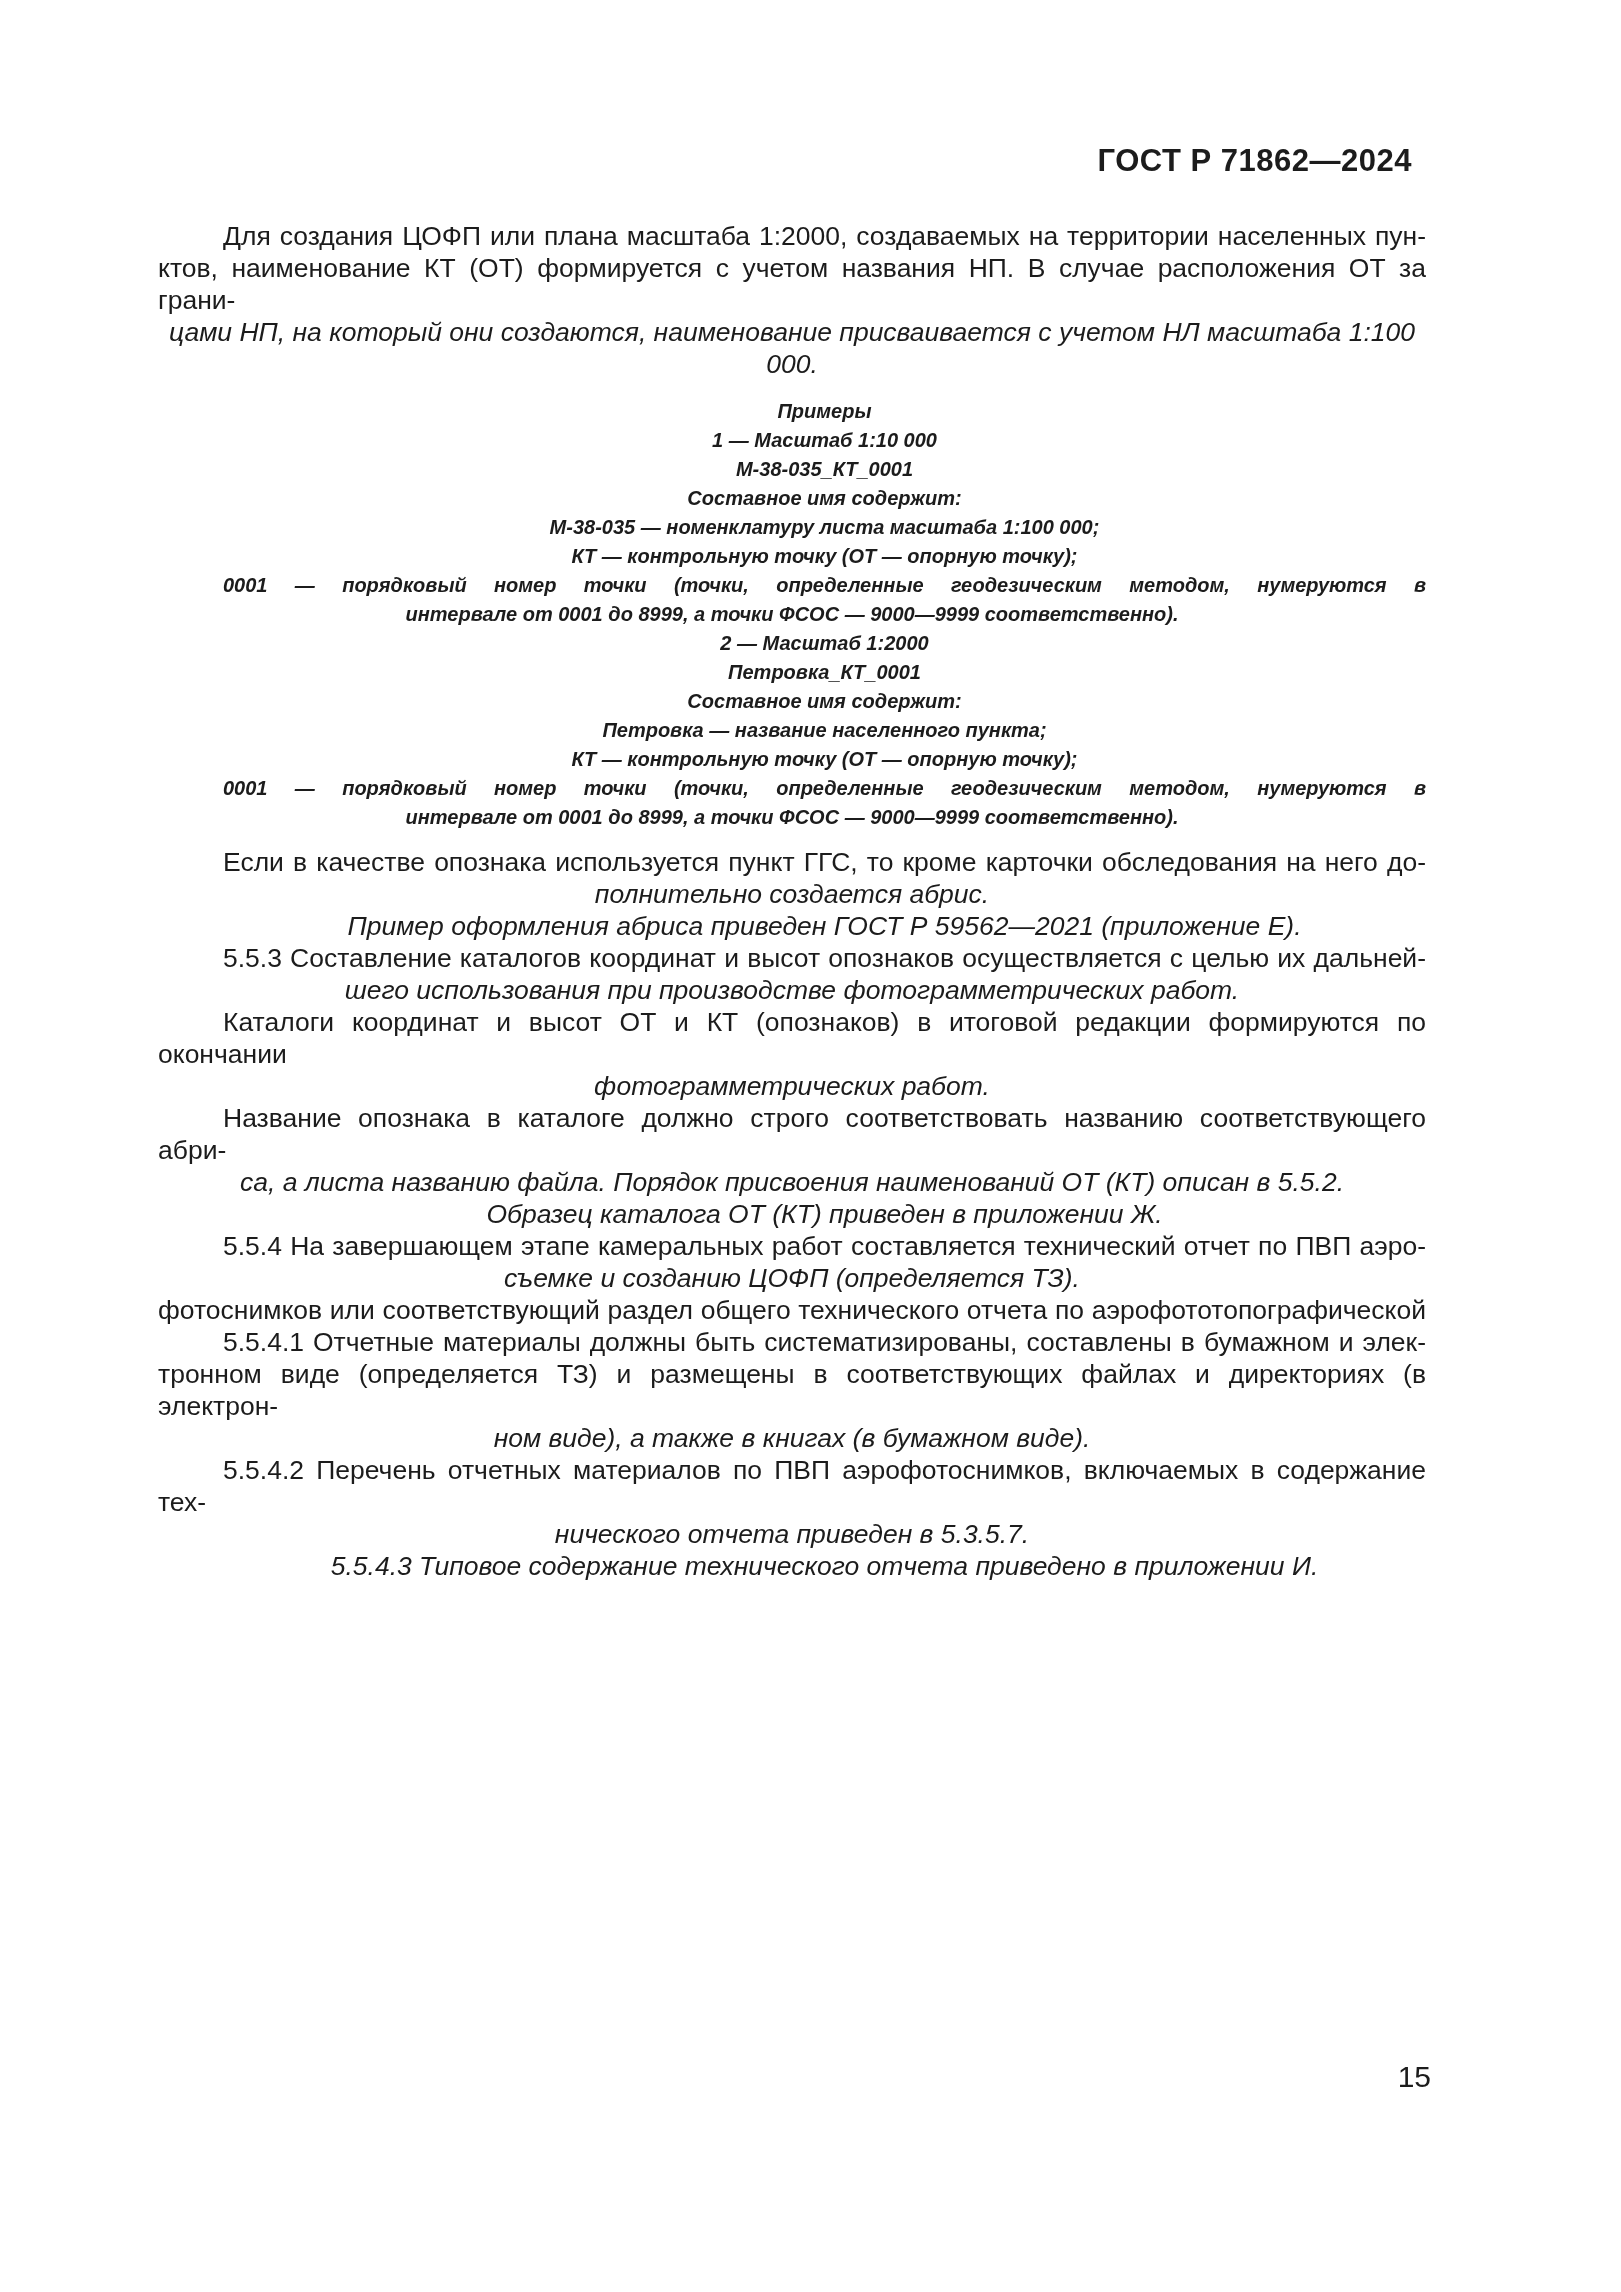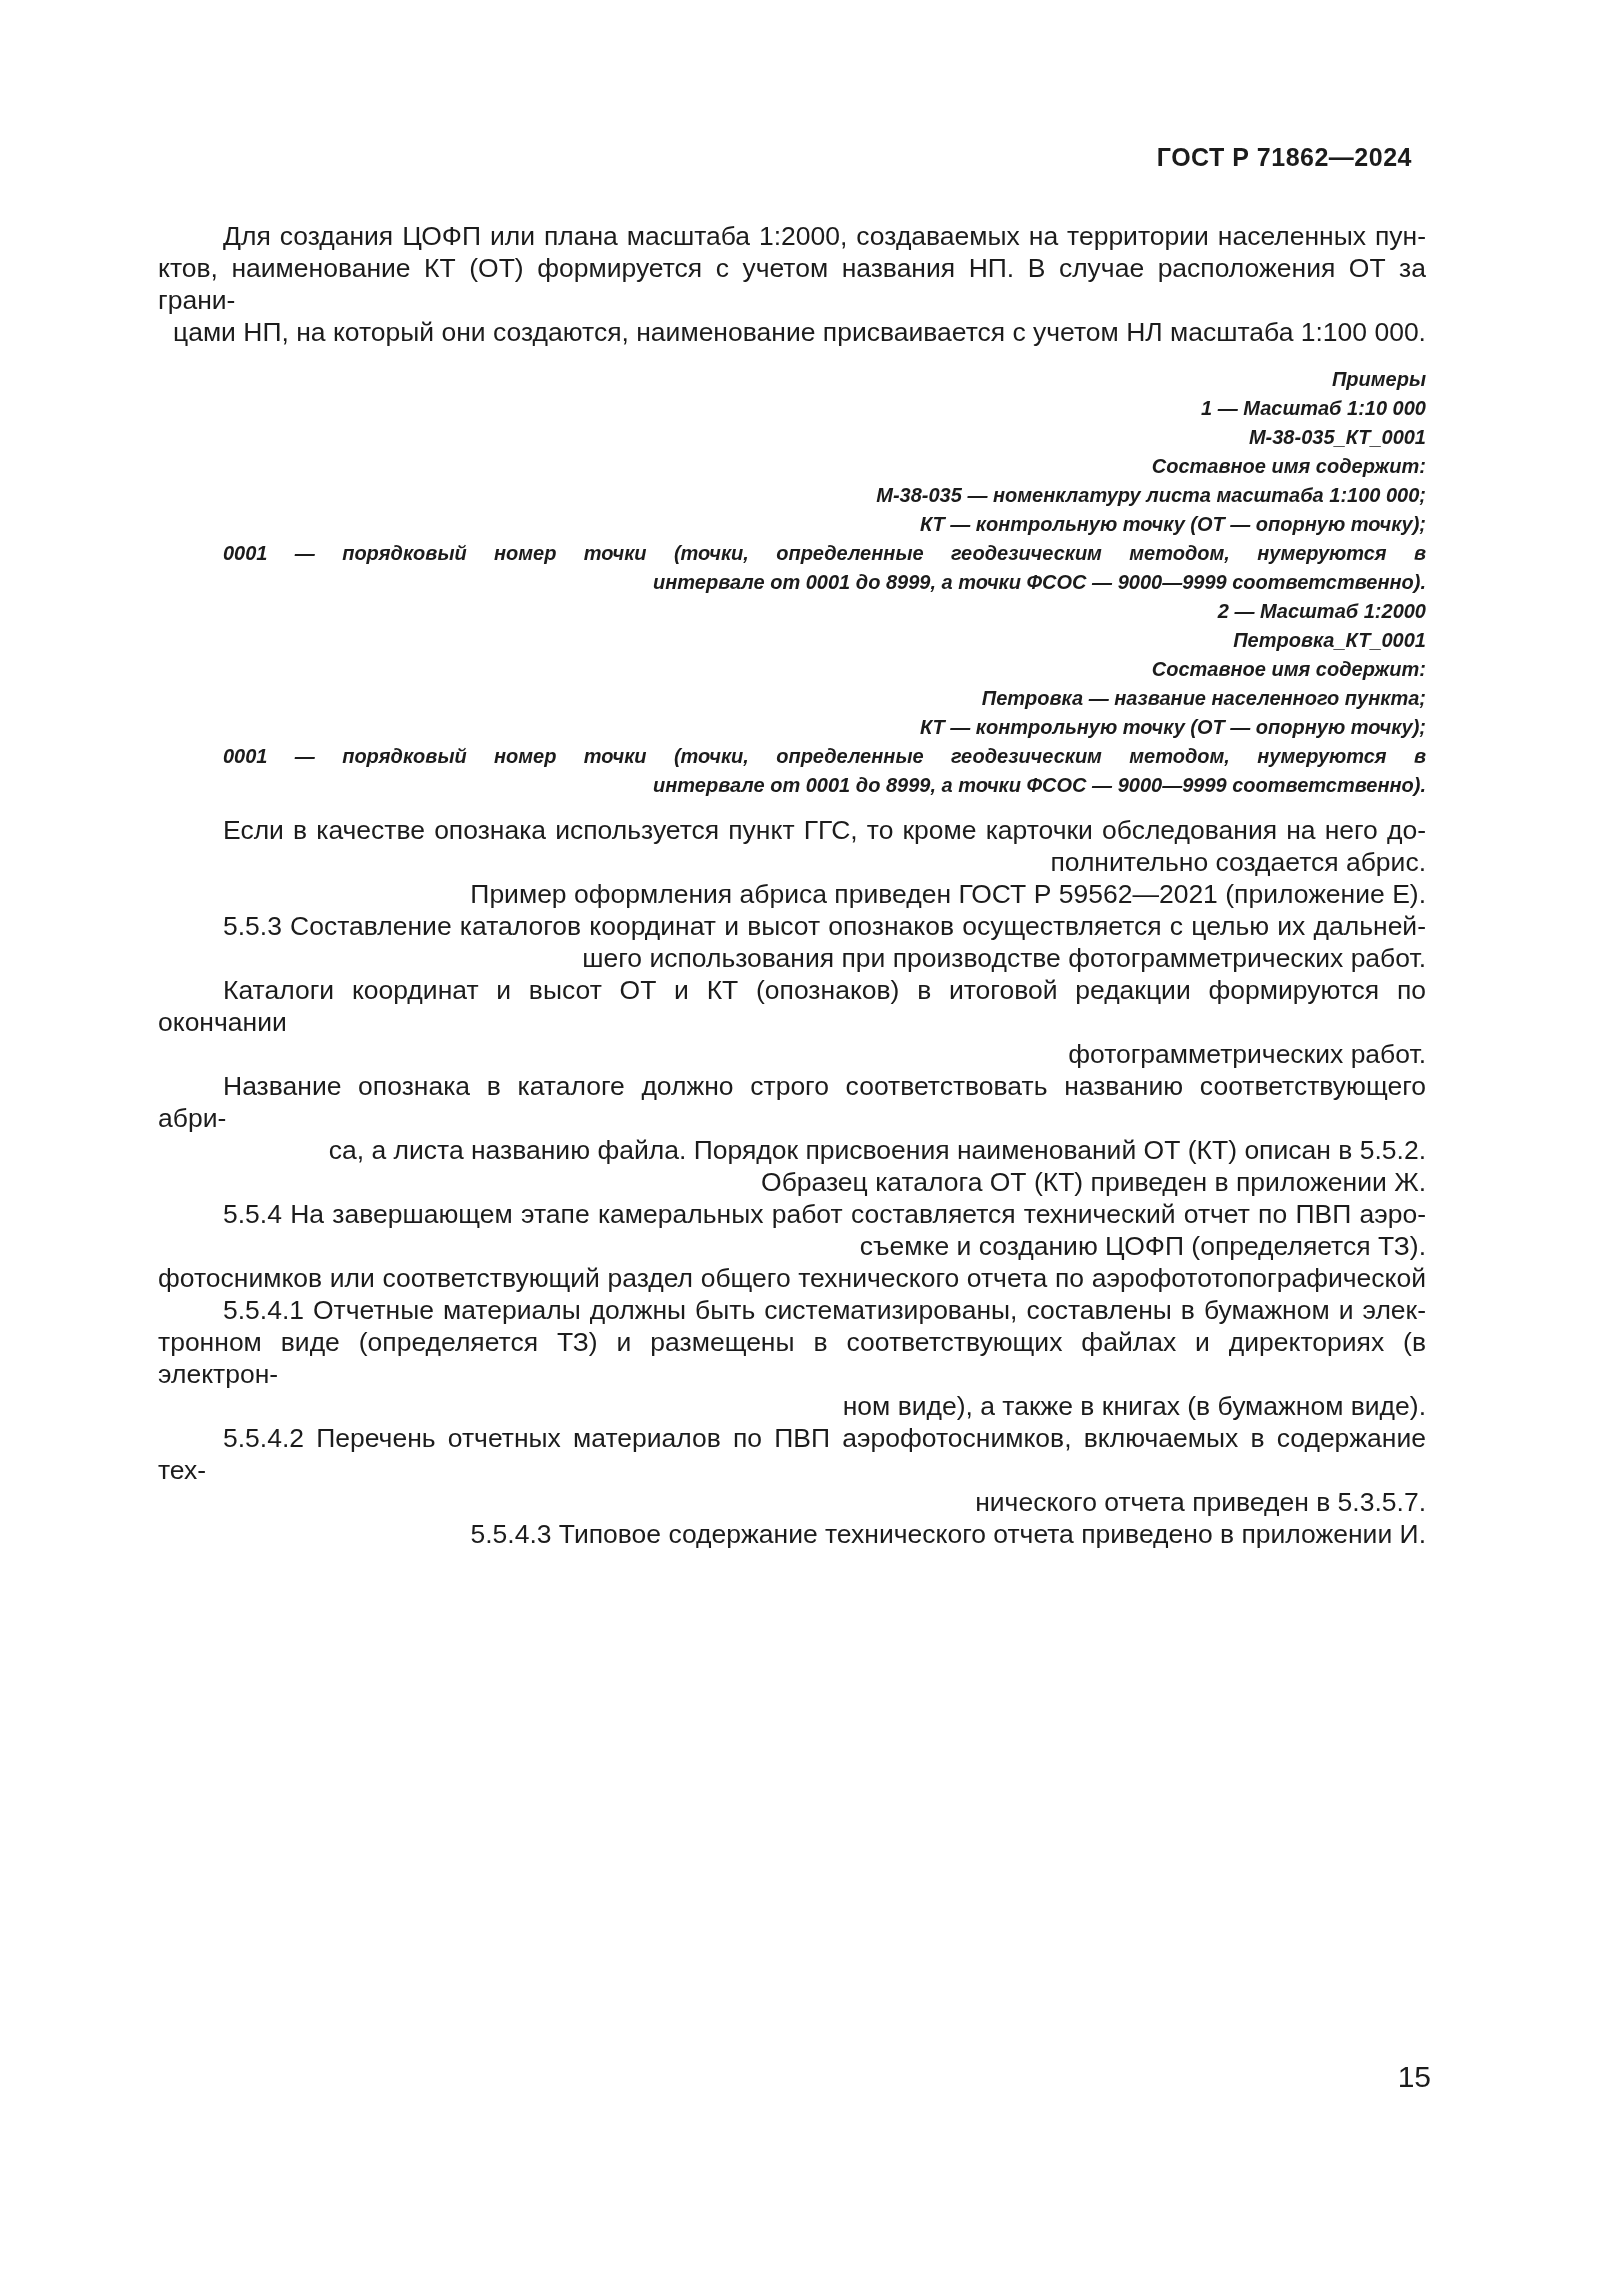--- a/index.html
+++ b/index.html
@@ -14,21 +14,21 @@
     font-family: "Liberation Sans", sans-serif;
     color: #1c1c1c;
     overflow: hidden;
   }
   .page-header {
     position: absolute;
     top: 143px;
     left: 118px;
     width: 1294px;
     text-align: right;
-    font-size: 25px;
+    font-size: 31px;
     font-weight: 700;
     letter-spacing: 0.5px;
   }
   .content {
     position: absolute;
     left: 118px;
     top: 220px;
     width: 1308px;
   }
   .block {
@@ -42,22 +42,23 @@
     font-style: italic;
     margin-top: 16.7px;
     margin-bottom: 14.7px;
   }
   .line {
     text-align: justify;
     text-align-last: justify;
     margin-left: 40px;
   }
   .line.nojust {
-    text-align: right;
+    text-align: center;
     text-align-last: auto;
+    font-style: italic;
   }
   .line.indent {
     text-indent: 65px;
   }
   .page-number {
     position: absolute;
     top: 2060px;
     left: 118px;
     width: 1313px;
     text-align: right;

